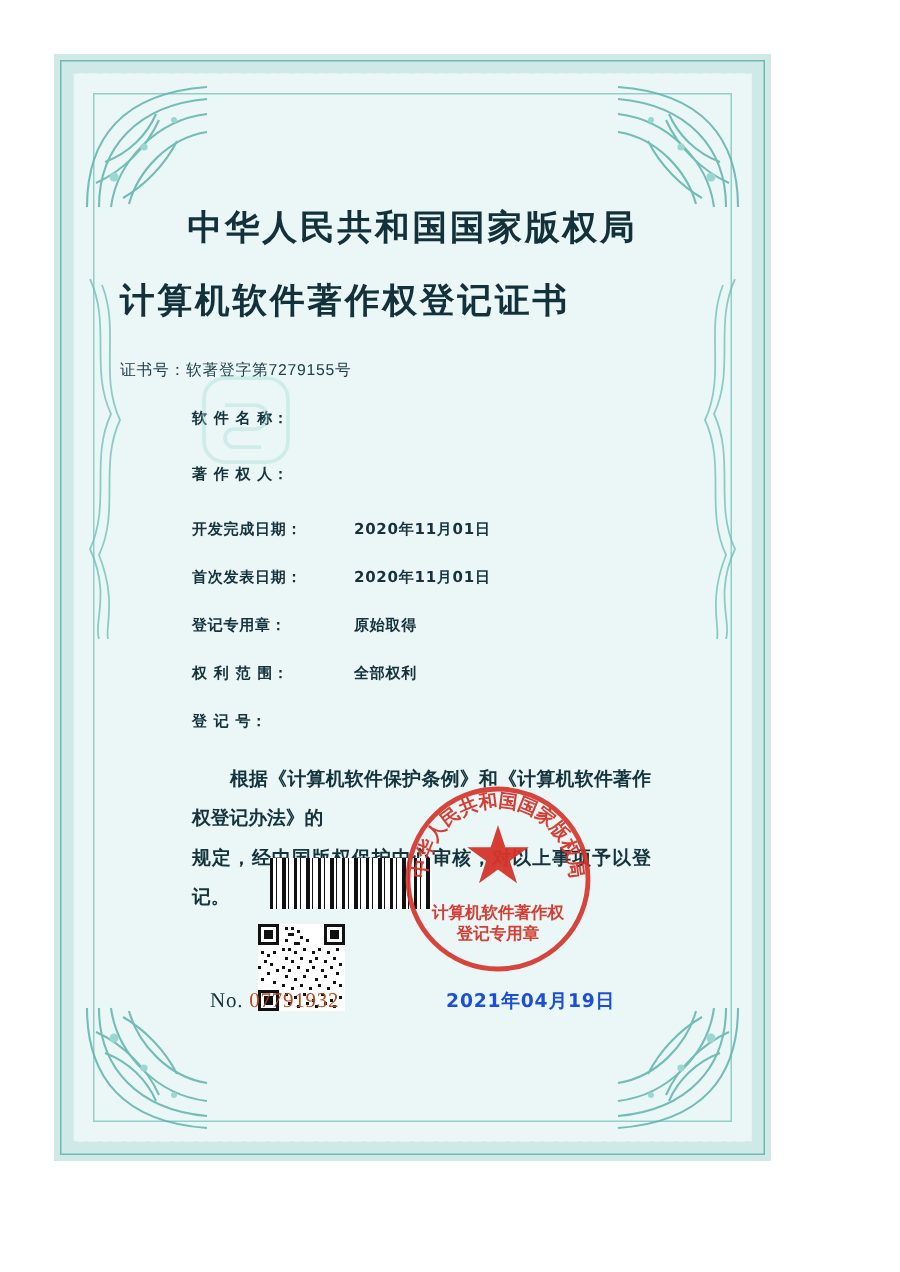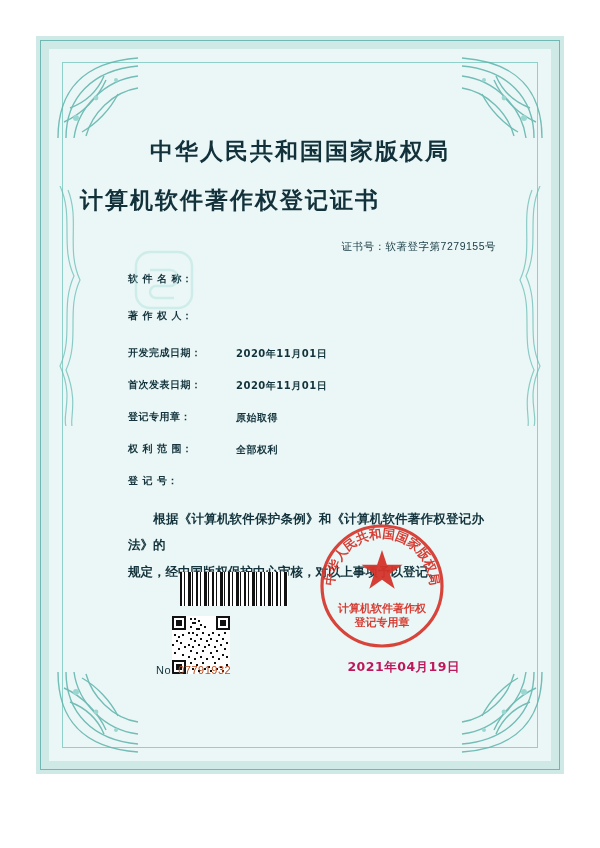--- a/index.html
+++ b/index.html
@@ -19,21 +19,21 @@
     width: 600px;
     height: 848px;
     background: #ffffff;
   }
 
   
   .cert {
     position: absolute;
     left: 36px;
     top: 36px;
-    width: 528px;
+    width: 478px;
     height: 738px;
     background: #eaf7f6;
     box-sizing: border-box;
   }
 
   
   .border-band {
     position: absolute;
     inset: 0;
     box-sizing: border-box;
@@ -106,21 +106,21 @@
   .title2 {
     font-family: "DejaVu Sans", "Liberation Sans", sans-serif;
     font-weight: bold;
     font-size: 23px;
     letter-spacing: 2px;
     color: #12313a;
     margin-top: 18px;
   }
 
   .cert-no {
-    text-align: right;
+    text-align: left;
     font-size: 10.5px;
     color: #20404a;
     margin-top: 24px;
     padding-right: 24px;
     letter-spacing: .5px;
   }
 
   
   .emblem {
     position: absolute;
@@ -195,35 +195,35 @@
   .qr {
     position: absolute;
     left: 92px;
     top: 536px;
     width: 58px;
     height: 58px;
   }
 
   .serial {
     position: absolute;
-    left: 76px;
+    left: 60px;
     bottom: 54px;
-    font-size: 11px;
+    font-size: 14px;
     color: #b94a1e;
     letter-spacing: .5px;
-    font-family: Liberation Sans, sans-serif;
+    font-family: Liberation Serif, serif;
   }
   .serial .nolabel { color: #14333c; }
 
   .issue-date {
     position: absolute;
     right: 60px;
     bottom: 54px;
     font-size: 12.5px;
-    color: #be185d;
+    color: #1d4ed8;
     font-family: "DejaVu Sans", "Liberation Sans", sans-serif;
     font-weight: bold;
     letter-spacing: .5px;
     margin-top: 36px;
   }
 
   
   .seal {
     position: absolute;
     right: 72px;

